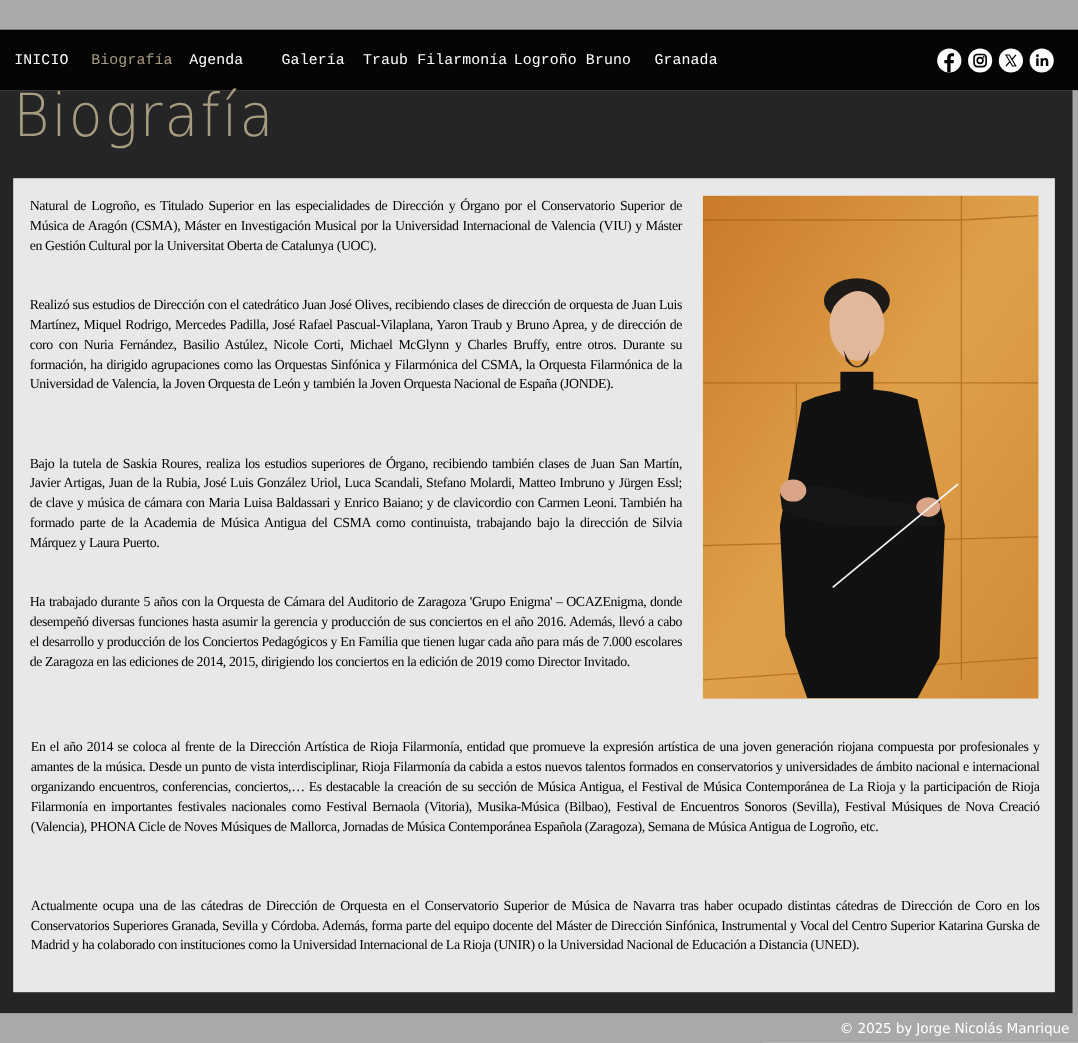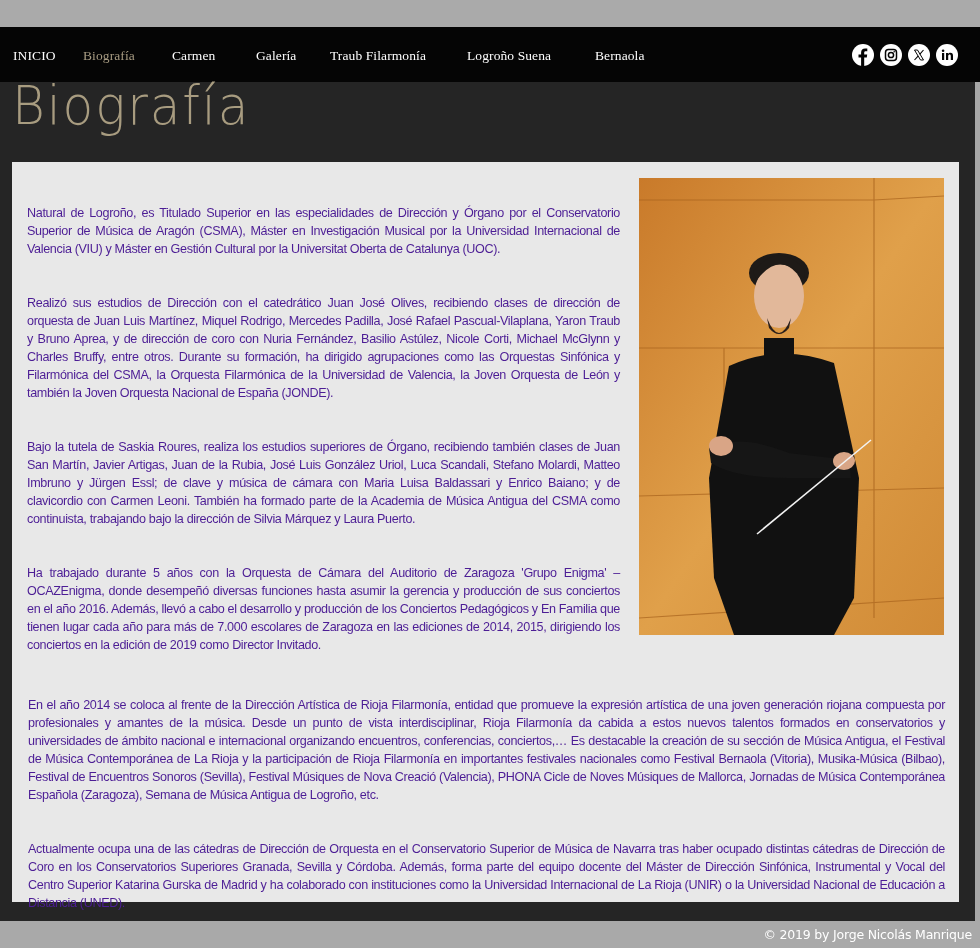--- a/index.html
+++ b/index.html
@@ -9,21 +9,21 @@
       font-family: "DejaVu Sans", sans-serif;
       position: relative;
     }
     .topstrip { position: absolute; left: 0; top: 0; width: 980px; height: 27px; background: #aaaaaa; }
     .navbar {
       position: absolute; left: 0; top: 27px; width: 980px; height: 55px;
       background: #050505;
     }
     .nav-item {
       position: absolute; top: 21px;
-      font-family: Liberation Serif, serif;
+      font-family: Liberation Mono, monospace;
       font-size: 13.5px; color: #ffffff; white-space: nowrap;
       letter-spacing: 0.1px; cursor: pointer;
     }
     .nav-item.active { color: #a89c83; }
     .social { position: absolute; top: 17px; width: 22px; height: 22px; border-radius: 50%; background: #ffffff; }
     .social svg { position: absolute; left: 0; top: 0; width: 22px; height: 22px; }
     .page-bg {
       position: absolute; left: 0; top: 82px; width: 980px; height: 839px;
       background: #252525;
     }
@@ -32,49 +32,48 @@
       position: absolute; left: 12px; top: 74px;
       font-family: "DejaVu Sans", sans-serif; font-weight: 300;
       font-size: 54px; color: #a89c80; letter-spacing: 2px;
       transform: scaleX(0.93); transform-origin: left top;
     }
     .content-panel {
       position: absolute; left: 12px; top: 162px; width: 947px; height: 740px;
       background: #e8e8e8;
     }
     .para {
-      position: absolute; font-size: 12.6px; line-height: 18px; color: #4c1d95;
-      text-align: justify; font-family: Liberation Sans, sans-serif;
+      position: absolute; font-size: 12.6px; line-height: 18px; color: #000000;
+      text-align: justify; font-family: Liberation Serif, serif;
       letter-spacing: -0.35px;
-      margin-top: 26px;
     }
     .narrow { left: 27px; width: 593px; }
     .wide { left: 28px; width: 917px; }
     .photo {
       position: absolute; left: 639px; top: 178px; width: 305px; height: 457px;
       overflow: hidden; background: #d9902f;
     }
     .footer-text {
       position: absolute; right: 8px; top: 927px;
       font-size: 12.5px; color: #ffffff; letter-spacing: -0.2px;
     }
   </style>
 </head>
 <body>
 
 <div class="topstrip"></div>
 
 <nav class="navbar">
   <a class="nav-item" style="left:13px;">INICIO</a>
   <a class="nav-item active" style="left:83px;">Biografía</a>
-  <a class="nav-item" style="left:172px;">Carmen</a>
+  <a class="nav-item" style="left:172px;">Agenda</a>
   <a class="nav-item" style="left:256px;">Galería</a>
   <a class="nav-item" style="left:330px;">Traub Filarmonía</a>
-  <a class="nav-item" style="left:467px;">Logroño Suena</a>
-  <a class="nav-item" style="left:595px;">Bernaola</a>
+  <a class="nav-item" style="left:467px;">Logroño Bruno</a>
+  <a class="nav-item" style="left:595px;">Granada</a>
 
   <a class="social" style="left:852px;">
     <svg viewBox="0 0 22 22">
         <path d="M12.2 22V13.6h2.6l.4-3h-3V8.7c0-.9.3-1.5 1.5-1.5h1.6V4.5c-.3 0-1.2-.1-2.3-.1-2.3 0-3.9 1.4-3.9 4v2.2H6.5v3h2.6V22z" fill="#050505"></path>
       </svg>
   </a>
   <a class="social" style="left:880px;">
     <svg viewBox="0 0 22 22">
         <rect x="5.5" y="5.5" width="11" height="11" rx="3" fill="none" stroke="#050505" stroke-width="1.5"></rect>
         <circle cx="11" cy="11" r="2.6" fill="none" stroke="#050505" stroke-width="1.5"></circle>
@@ -135,13 +134,13 @@
     <path d="M128 140 Q140 170 152 140 L150 150 Q140 162 130 150 Z" fill="#2a1f1a"></path>
     <path d="M90 188 Q140 165 195 185 L220 300 L215 420 L195 457 L95 457 L75 400 L70 300 Z" fill="#111111"></path>
     <rect x="125" y="160" width="30" height="26" fill="#111111"></rect>
     <path d="M70 270 Q100 255 150 275 L210 282 L212 300 L150 300 Q95 300 72 285 Z" fill="#161616"></path>
     <ellipse cx="82" cy="268" rx="12" ry="10" fill="#d9a586"></ellipse>
     <ellipse cx="205" cy="283" rx="11" ry="9" fill="#d9a586"></ellipse>
     <line x1="118" y1="356" x2="232" y2="262" stroke="#f2f2f2" stroke-width="1.6"></line>
   </svg>
 </div>
 
-<div class="footer-text">© 2019 by Jorge Nicolás Manrique</div>
+<div class="footer-text">© 2025 by Jorge Nicolás Manrique</div>
 
 </body></html>

